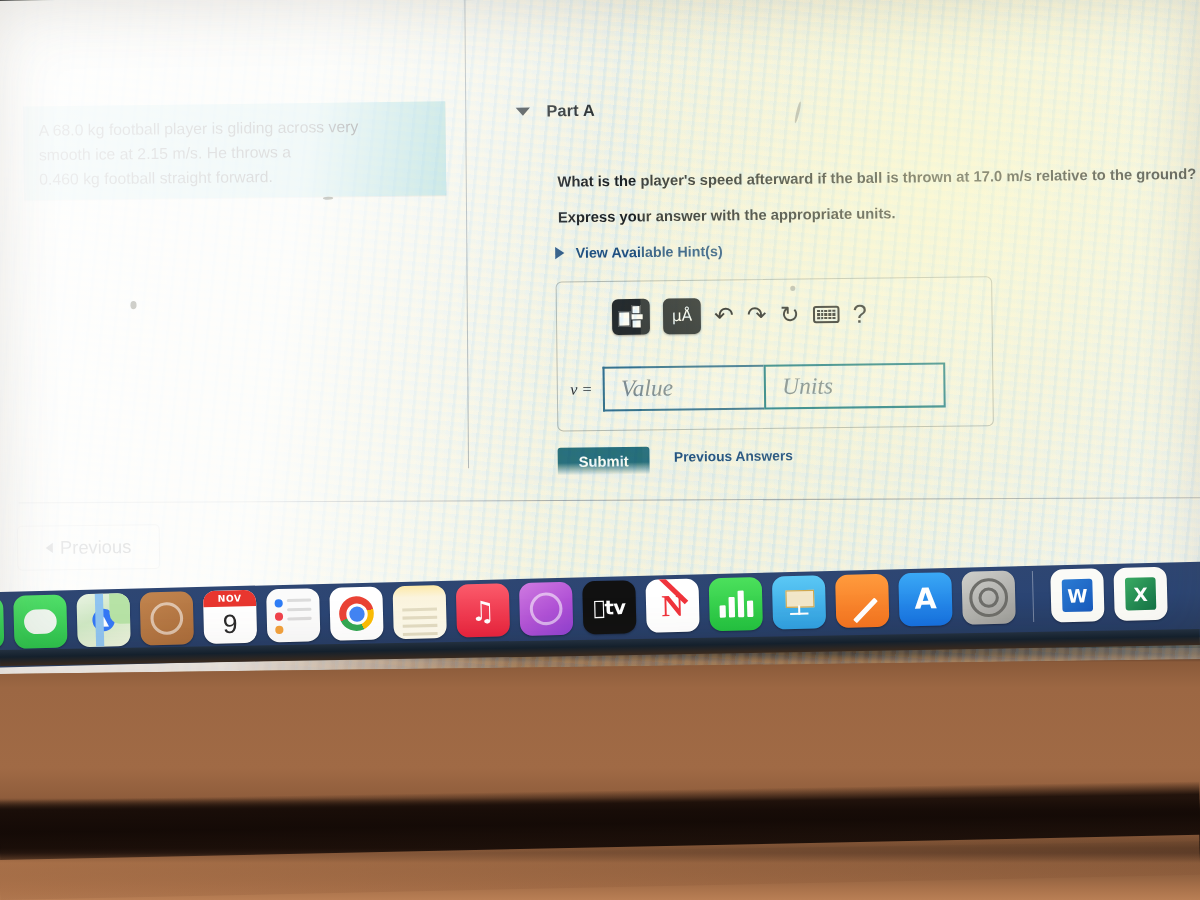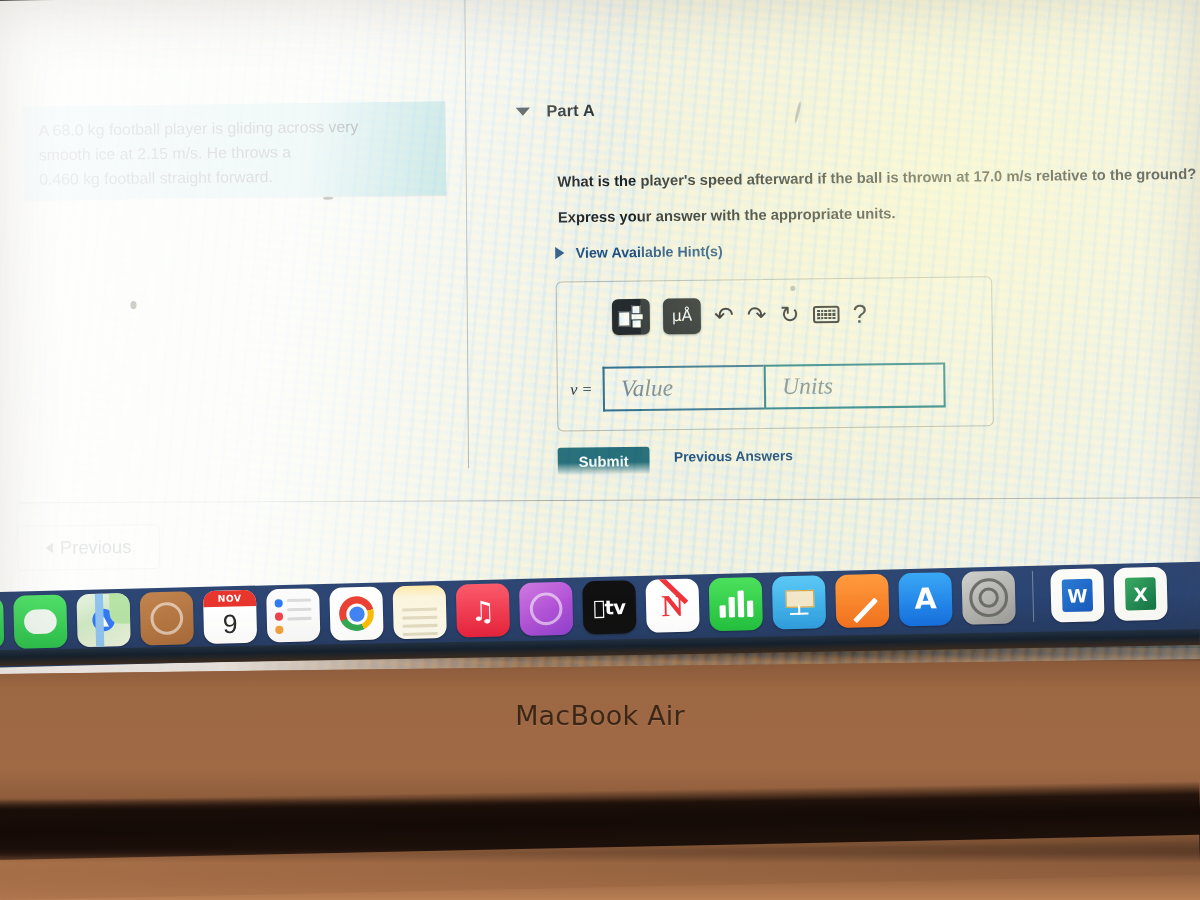--- a/index.html
+++ b/index.html
@@ -317,21 +317,20 @@
   .dust { position:absolute; background:rgba(120,120,110,0.35); border-radius:50%; pointer-events:none;}
 </style>
 </head>
 <body>
 
 <div id="stage">
 
   <div class="laptop-body"></div>
   <div class="hinge-shadow"></div>
   <div class="body-glint"></div>
-  <div class="macbook-label">MacBook Air</div>
 
   <div class="screen">
     <div class="page"></div>
 
     <div class="top-rule"></div>
     <div class="divider-v"></div>
     <div class="divider-h"></div>
 
     <div class="question-card"></div>
     <div class="question-text">

